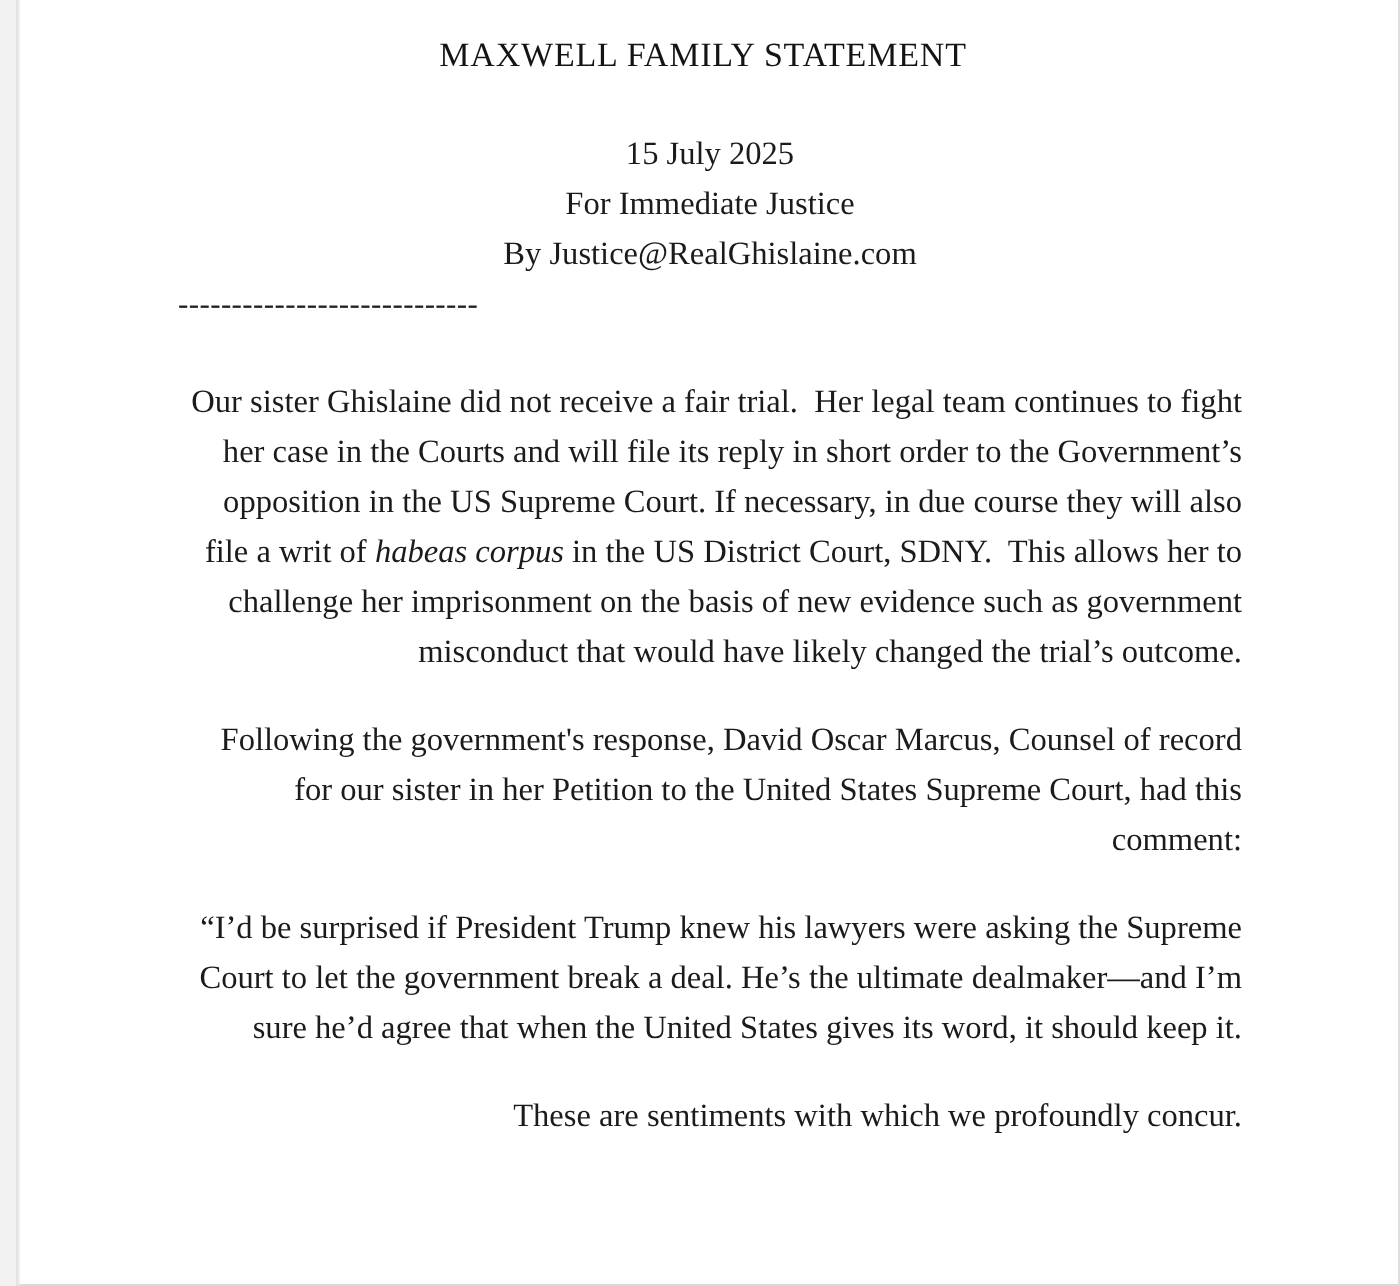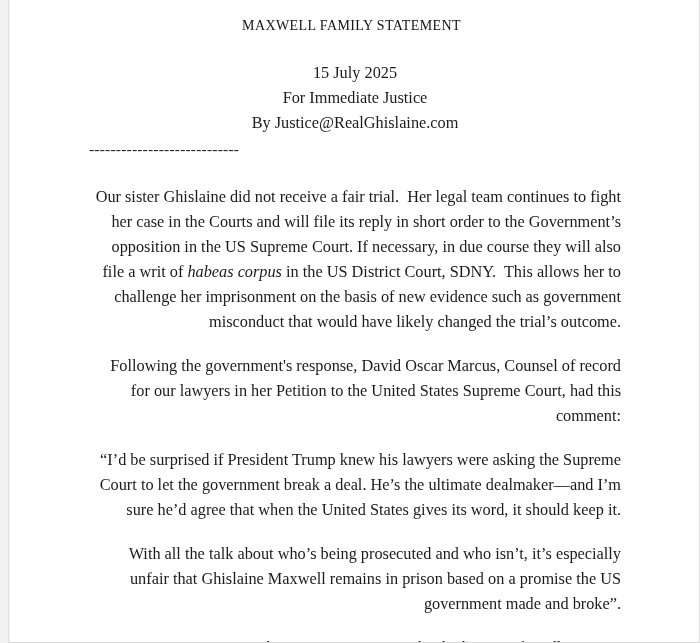--- a/index.html
+++ b/index.html
@@ -42,21 +42,21 @@
     background: #ffffff;
     border-left: 1px solid #efefef;
     border-right: 1px solid #dedede;
     border-bottom: 1px solid #d9d9d9;
     box-sizing: border-box;
     overflow: hidden;
   }
 
   .doc-title {
     text-align: center;
-    font-size: 14px;
+    font-size: 17px;
     letter-spacing: 0.4px;
     font-weight: 400;
     color: #141414;
     margin: 18px 0 0 0;
     padding-right: 6px;
   }
 
   .doc-body {
     margin: 0;
     padding: 0 78px 0 79px;
@@ -108,23 +108,22 @@
 
       <div class="header-block">
         <p class="header-line">15 July 2025</p>
         <p class="header-line">For Immediate Justice</p>
         <p class="header-line">By Justice@RealGhislaine.com</p>
         <p class="divider-dashes">----------------------------</p>
       </div>
 
       <p class="para first-para"><span>Our sister Ghislaine did not receive a fair trial.  Her legal team continues to fight her case in the Courts and will file its reply in short order to the Government’s opposition in the US Supreme Court. If necessary, in due course they will also file a writ of </span><em>habeas corpus</em><span> in the US District Court, SDNY.  This allows her to challenge her imprisonment on the basis of new evidence such as government misconduct that would have likely changed the trial’s outcome.</span></p>
 
-      <p class="para">Following the government's response, David Oscar Marcus, Counsel of record for our lawyers in her Petition to the United States Supreme Court, had this comment:</p>
+      <p class="para">Following the government's response, David Oscar Marcus, Counsel of record for our sister in her Petition to the United States Supreme Court, had this comment:</p>
 
       <p class="para">“I’d be surprised if President Trump knew his lawyers were asking the Supreme Court to let the government break a deal. He’s the ultimate dealmaker—and I’m sure he’d agree that when the United States gives its word, it should keep it.</p>
 
-      <p class="para">With all the talk about who’s being prosecuted and who isn’t, it’s especially unfair that Ghislaine Maxwell remains in prison based on a promise the US government made and broke”.</p>
 
       <p class="para">These are sentiments with which we profoundly concur.</p>
 
     </div>
   </div>
 </div>
 
 </body></html>

